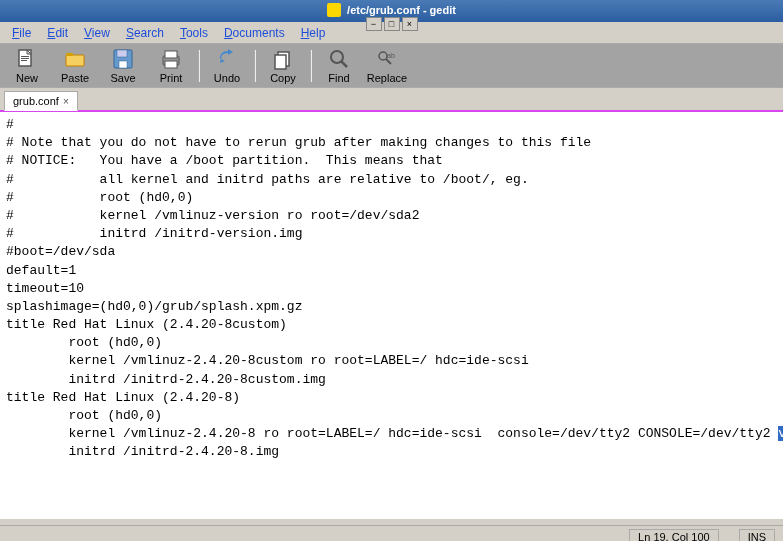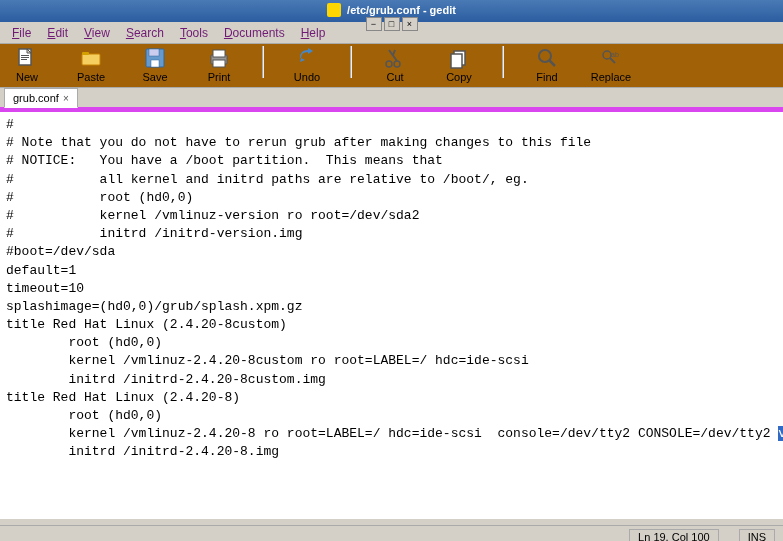--- a/index.html
+++ b/index.html
@@ -32,32 +32,32 @@
       border-bottom: 1px solid #aaa;
       display: flex;
       align-items: center;
       padding: 2px 4px;
       height: 22px;
     }
     .menu-item {
       padding: 2px 8px;
       font-size: 12px;
       cursor: pointer;
-      color: #701a75;
+      color: #1d4ed8;
     }
     .menu-item span { text-decoration: underline; }
 
     
     .toolbar {
-      background: #a16207;
+      background: #a3a3a3;
       border-bottom: 1px solid #aaa;
       display: flex;
-      align-items: flex-start;
+      align-items: center;
       padding: 2px 4px;
-      gap: 18px;
+      gap: 2px;
       height: 44px;
     }
     .toolbar-btn {
       display: flex;
       flex-direction: column;
       align-items: center;
       justify-content: center;
       width: 46px;
       height: 38px;
       cursor: pointer;
@@ -71,21 +71,21 @@
       display: flex; align-items: center; justify-content: center;
     }
     .toolbar-separator {
       width: 2px; height: 32px; background: #aaa; margin: 0 2px;
       border-right: 1px solid #eee;
     }
 
     
     .tab-bar {
       background: #d4d0c8;
-      border-bottom: 5px solid #d946ef;
+      border-bottom: 2px solid #d946ef;
       display: flex;
       align-items: flex-end;
       padding: 0 4px;
       height: 24px;
     }
     .tab {
       background: #d4d0c8;
       border: 1px solid #aaa;
       border-bottom: none;
       padding: 2px 8px;
@@ -226,31 +226,20 @@
           <path d="M5 11 Q5 5 12 5 L12 7 L17 4 L12 1 L12 3 Q4 3 4 11 Z" fill="#4488cc"></path>
           <path d="M5 11 L4 15 L9 13 Z" fill="#4488cc"></path>
         </svg>
     </div>
     <span>Undo</span>
   </div>
 
 
   <div class="toolbar-separator"></div>
 
-  <div class="toolbar-btn">
-    <div class="toolbar-icon">
-      <svg class="icon-svg" viewBox="0 0 22 22">
-          <line x1="5" y1="3" x2="13" y2="14" stroke="#555" stroke-width="2"></line>
-          <line x1="11" y1="3" x2="9" y2="8" stroke="#555" stroke-width="2"></line>
-          <circle cx="5" cy="17" r="3" fill="none" stroke="#555" stroke-width="1.5"></circle>
-          <circle cx="13" cy="17" r="3" fill="none" stroke="#555" stroke-width="1.5"></circle>
-        </svg>
-    </div>
-    <span>Cut</span>
-  </div>
 
   <div class="toolbar-btn">
     <div class="toolbar-icon">
       <svg class="icon-svg" viewBox="0 0 22 22">
           <rect x="6" y="4" width="11" height="14" fill="white" stroke="#555" stroke-width="1.5"></rect>
           <rect x="3" y="7" width="11" height="14" fill="white" stroke="#555" stroke-width="1.5"></rect>
         </svg>
     </div>
     <span>Copy</span>
   </div>

